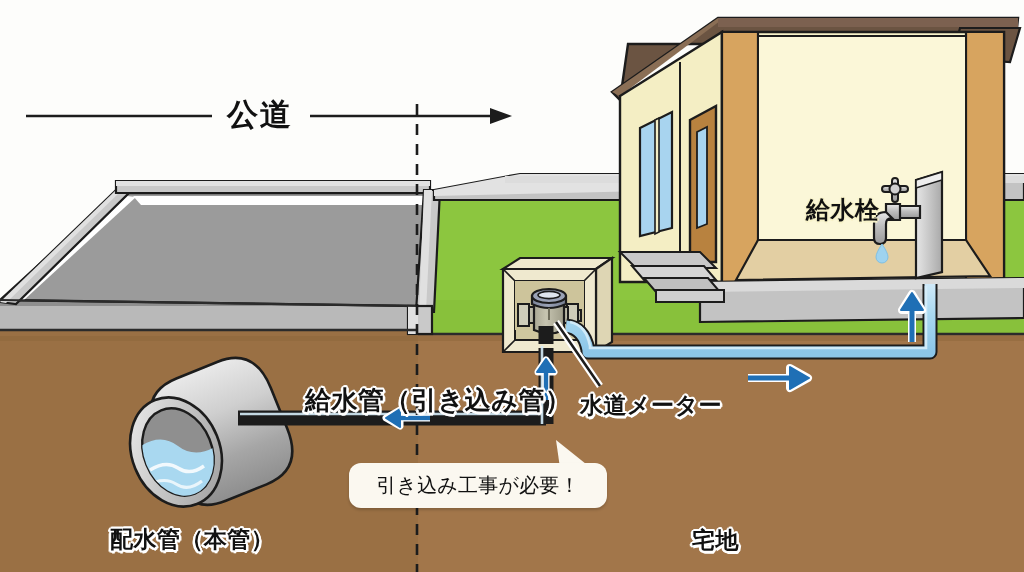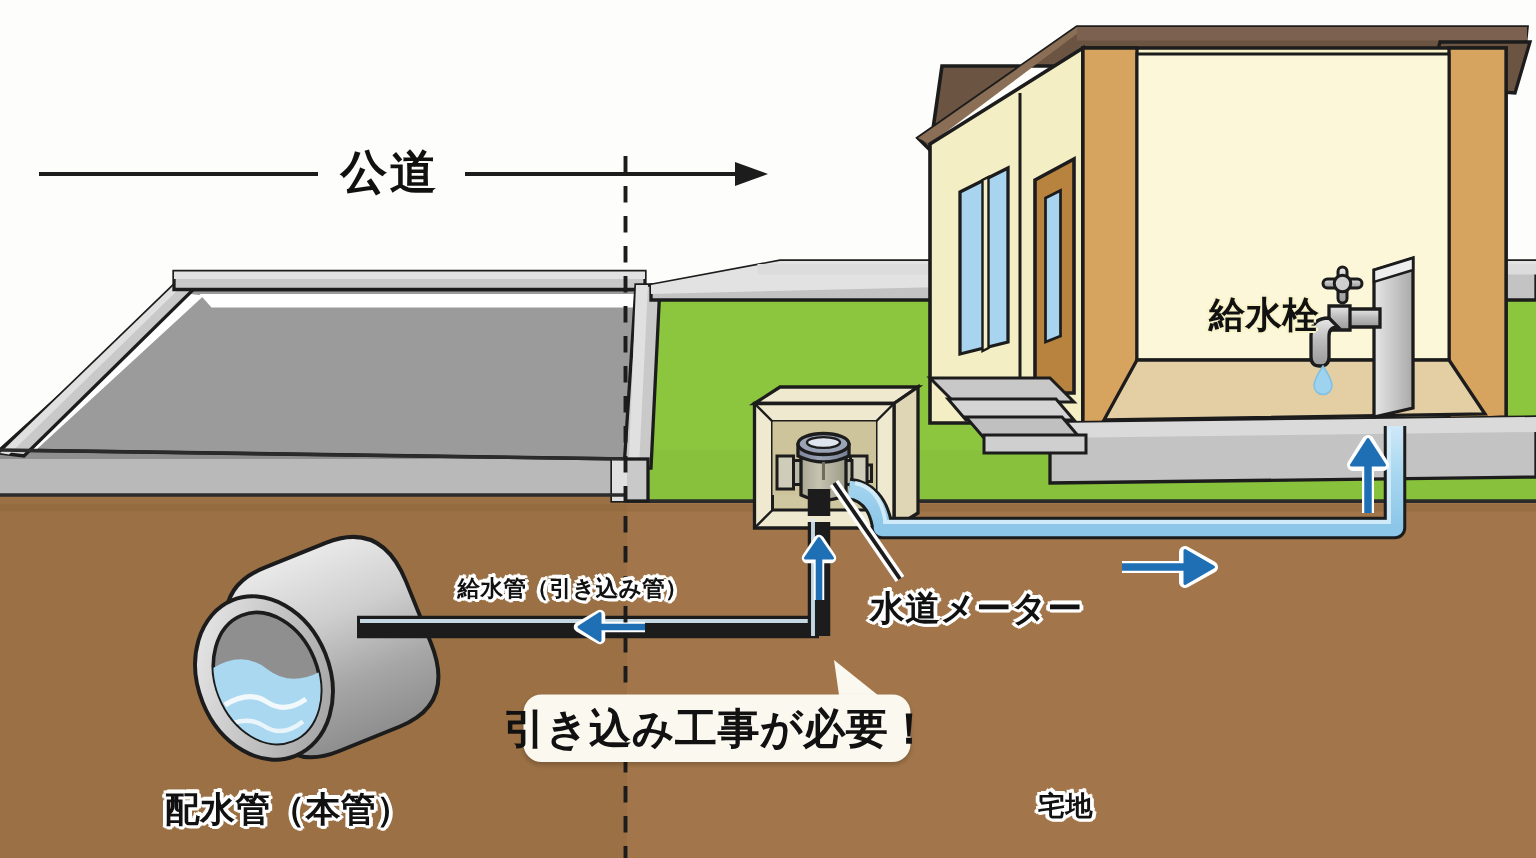--- a/index.html
+++ b/index.html
@@ -7,30 +7,30 @@
        font-family:"DejaVu Sans","Liberation Sans",sans-serif;}
   #stage{position:relative;width:1024px;height:572px;background:#eab308;}
   #stage svg.layer{position:absolute;left:0;top:0;width:1024px;height:572px;}
   .lbl{position:absolute;font-weight:bold;color:#111;white-space:nowrap;
        letter-spacing:.02em;
        text-shadow:
          2px 0 0 #fff,-2px 0 0 #fff,0 2px 0 #fff,0 -2px 0 #fff,
          1.5px 1.5px 0 #fff,-1.5px 1.5px 0 #fff,1.5px -1.5px 0 #fff,-1.5px -1.5px 0 #fff,
          2.5px 1px 0 #fff,-2.5px 1px 0 #fff,1px 2.5px 0 #fff,1px -2.5px 0 #fff;}
   #lab-koudou{left:227px;top:94px;font-size:31px;letter-spacing:.06em;text-shadow:none;}
-  #lab-kyusui-kan{left:305px;top:383px;font-size:15px;font-family:Liberation Serif, serif;}
+  #lab-kyusui-kan{left:305px;top:383px;font-size:26px;font-family:Liberation Serif, serif;}
   #lab-suido-meter{left:580px;top:390px;font-size:23px;}
   #lab-haisui-kan{left:110px;top:524px;font-size:23px;}
-  #lab-takuchi{left:692px;top:525px;font-size:18px;}
+  #lab-takuchi{left:692px;top:525px;font-size:23px;}
   #lab-kyusui-sen{left:806px;top:194px;font-size:24px;text-shadow:
          1.5px 0 0 #f7f2c8,-1.5px 0 0 #f7f2c8,0 1.5px 0 #f7f2c8,0 -1.5px 0 #f7f2c8; text-align: right;}
   #callout-box{position:absolute;left:349px;top:463px;width:258px;height:45px;
        background:#fbf8f0;border-radius:12px;display:flex;align-items:center;
        justify-content:center;box-shadow:0 2px 3px rgba(0,0,0,.18);}
-  #callout-text{font-size:28px;font-weight:bold;color:#111;white-space:nowrap;letter-spacing:.01em;}
+  #callout-text{font-size:20px;font-weight:normal;color:#111;white-space:nowrap;letter-spacing:.01em;}
 </style>
 </head>
 <body>
 
 <div id="stage">
 
   <svg class="layer" viewBox="0 0 1024 572">
     <defs>
       <linearGradient id="pipeGrad" x1="0" y1="0" x2="0" y2="1">
         <stop offset="0%" stop-color="#cfe9f8"></stop>

